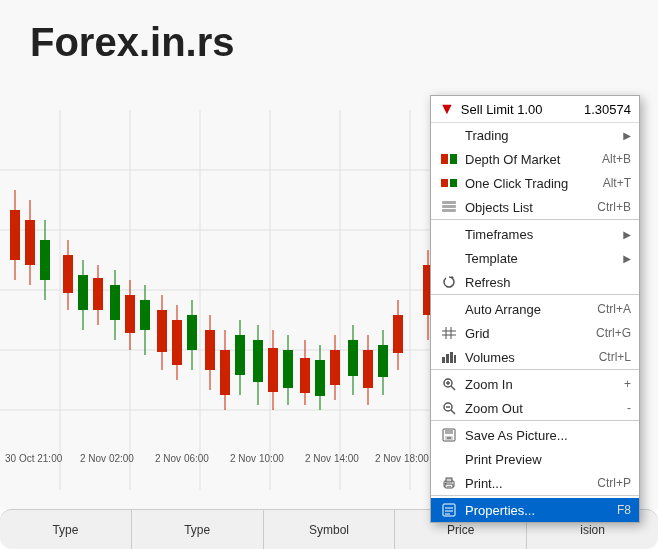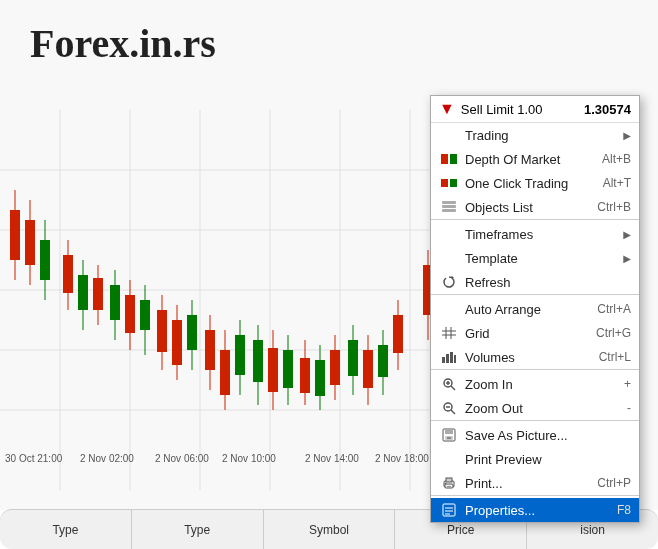--- a/index.html
+++ b/index.html
@@ -25,21 +25,20 @@
     
     #forex-title {
       position: absolute;
       top: 20px;
       left: 30px;
       font-size: 40px;
       font-weight: bold;
       color: #222;
       background: transparent;
       z-index: 5;
-      font-family: Liberation Serif, serif;
     }
 
     
     .chart-bg {
       position: absolute;
       top: 0; left: 0;
       width: 100%;
       height: 100%;
       background: #f8f8f8;
     }
@@ -261,21 +260,21 @@
     <rect x="393" y="205" width="10" height="38" fill="#cc2200"></rect>
 
     <line x1="428" y1="140" x2="428" y2="230" stroke="#cc2200" stroke-width="1"></line>
     <rect x="423" y="155" width="10" height="50" fill="#cc2200"></rect>
   </svg>
 
   <div id="time-labels">
     <span class="time-label" style="left: 5px">30 Oct 21:00</span>
     <span class="time-label" style="left: 80px">2 Nov 02:00</span>
     <span class="time-label" style="left: 155px">2 Nov 06:00</span>
-    <span class="time-label" style="left: 222px">2 Nov 10:00</span>
+    <span class="time-label" style="left: 230px">2 Nov 10:00</span>
     <span class="time-label" style="left: 305px">2 Nov 14:00</span>
     <span class="time-label" style="left: 375px">2 Nov 18:00</span>
     <span class="time-label" style="left: 440px">2 N</span>
   </div>
 
   <div id="price-value">e: 142.72</div>
 </div>
 
 <div id="bottom-bar">
   <div class="bottom-col">Type</div>
@@ -284,21 +283,21 @@
   <div class="bottom-col">Price</div>
   <div class="bottom-col" style="border-right:none;">ision</div>
 </div>
 
 <div id="context-menu">
 
   <div class="menu-header">
     <span class="sell-arrow">▼</span>
     <span>Sell Limit 1.00</span>
     <span style="flex:1"></span>
-    <span style="font-weight:bold;">1.30574</span>
+    <span style="font-weight:normal;">1.30574</span>
   </div>
 
   <div class="menu-item">
     <span class="menu-item-icon"></span>
     <span class="menu-item-label">Trading</span>
     <span class="menu-item-arrow">▶</span>
   </div>
 
   <div class="menu-item">
     <span class="menu-item-icon">

